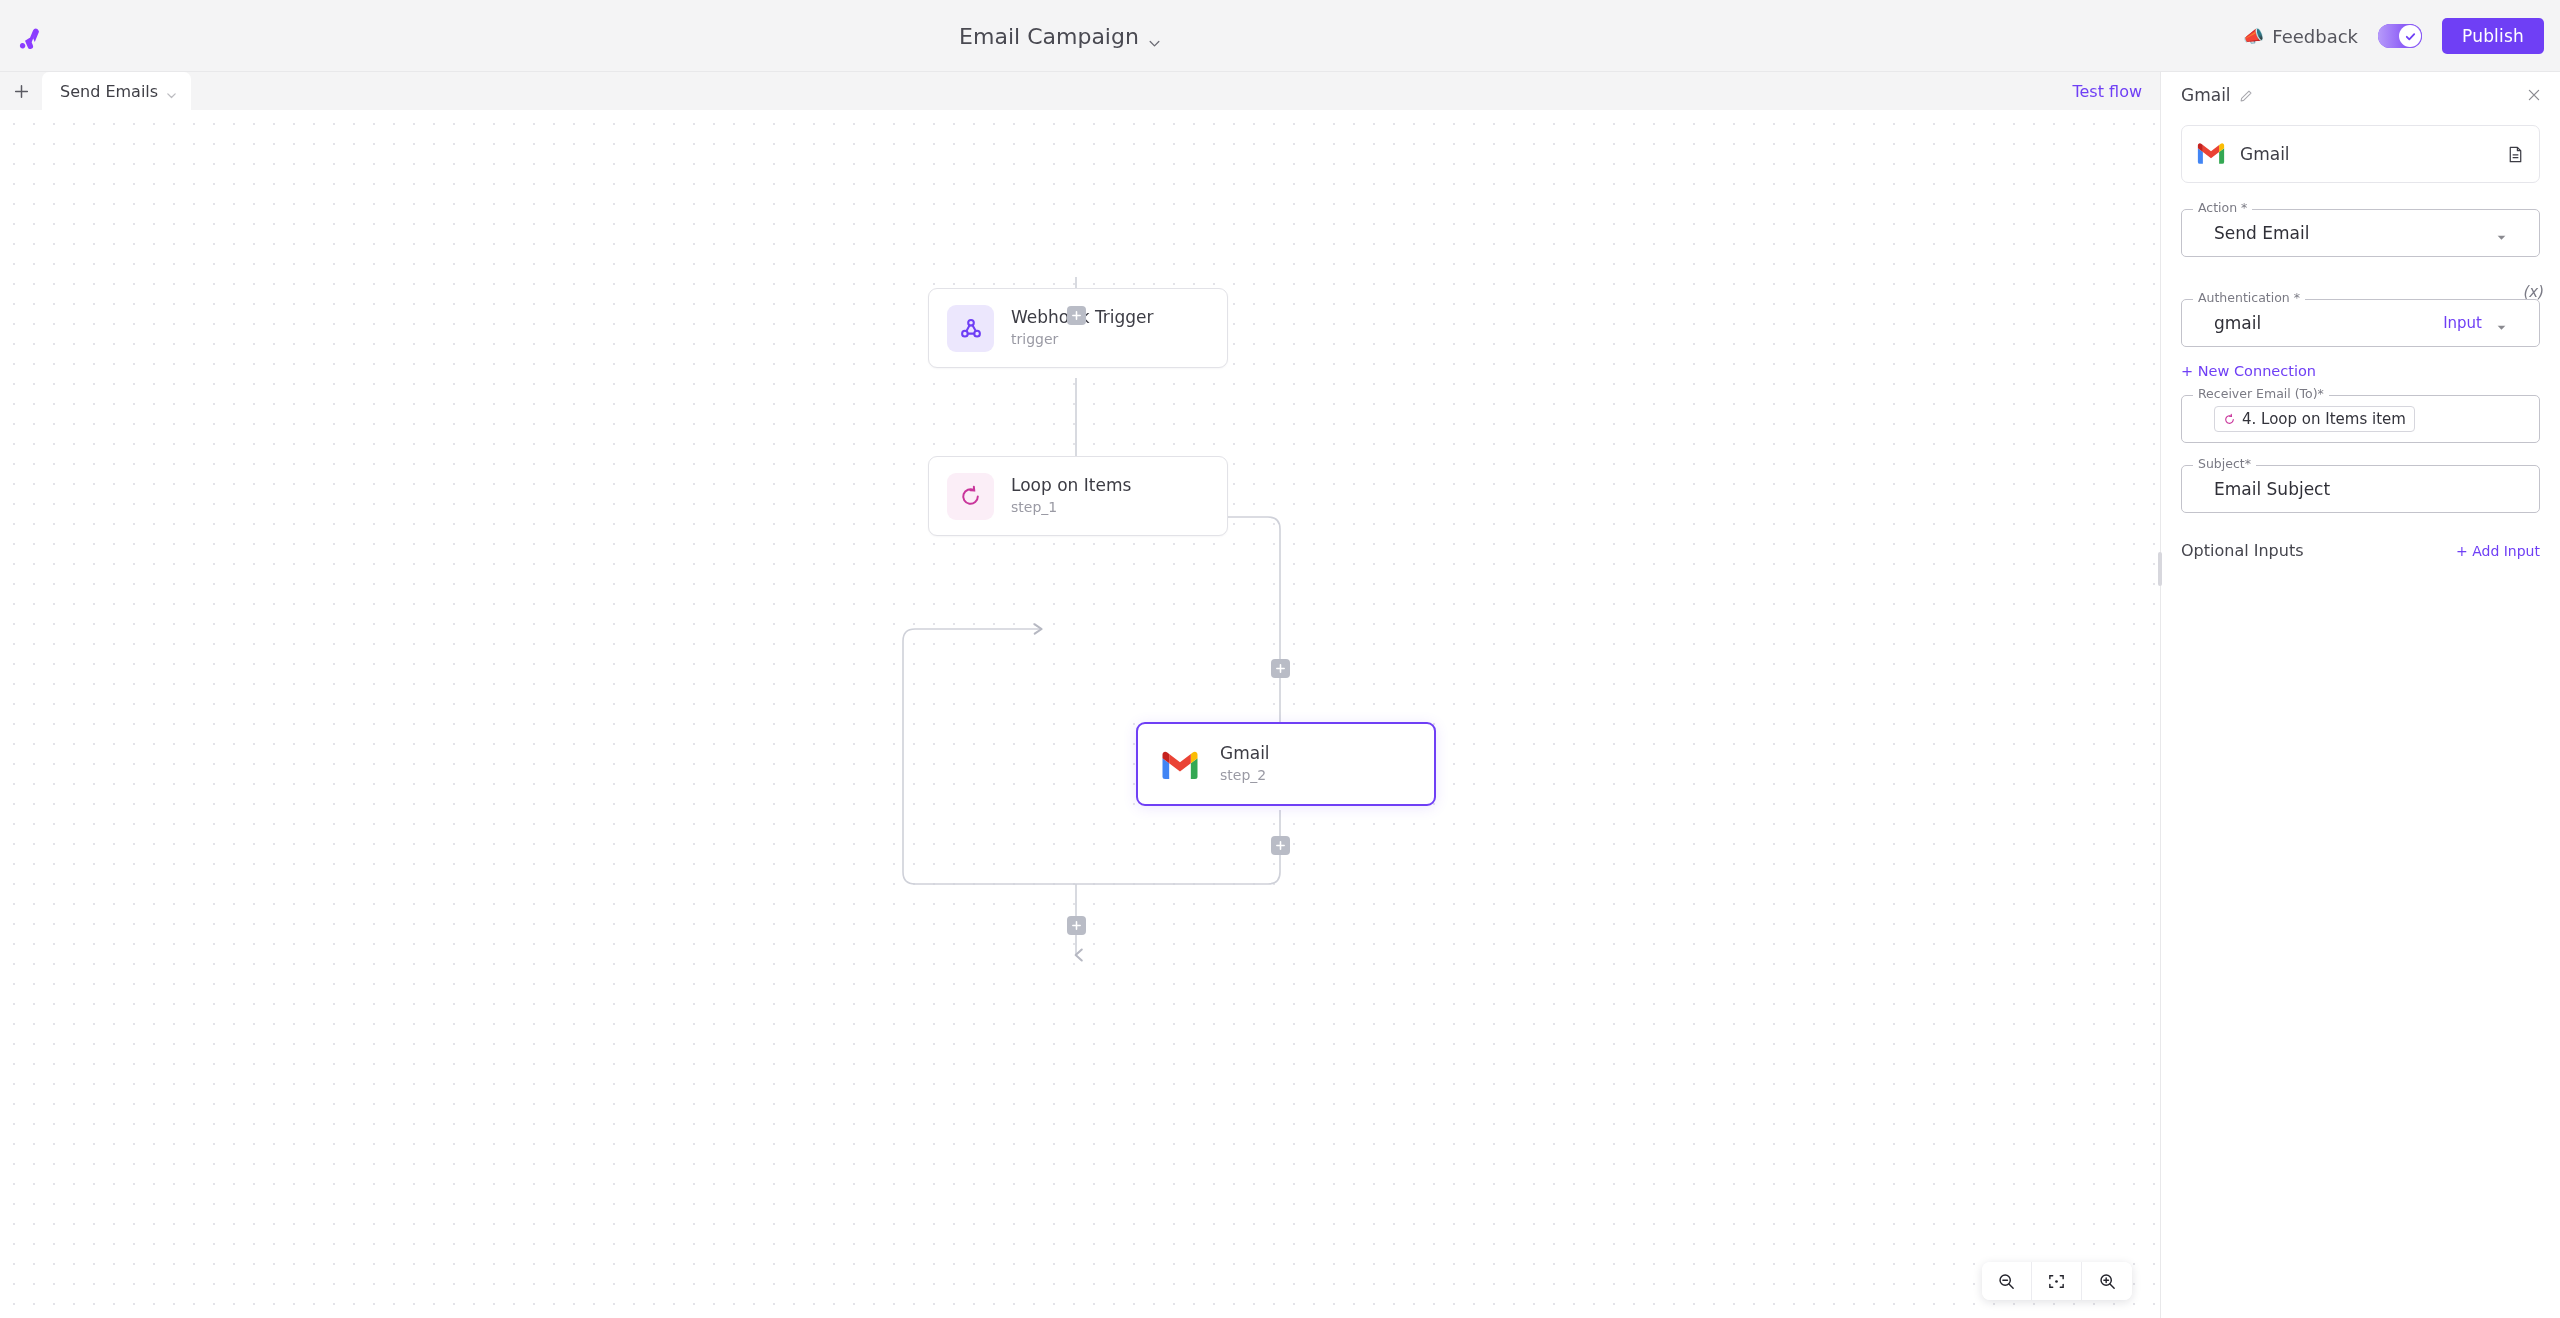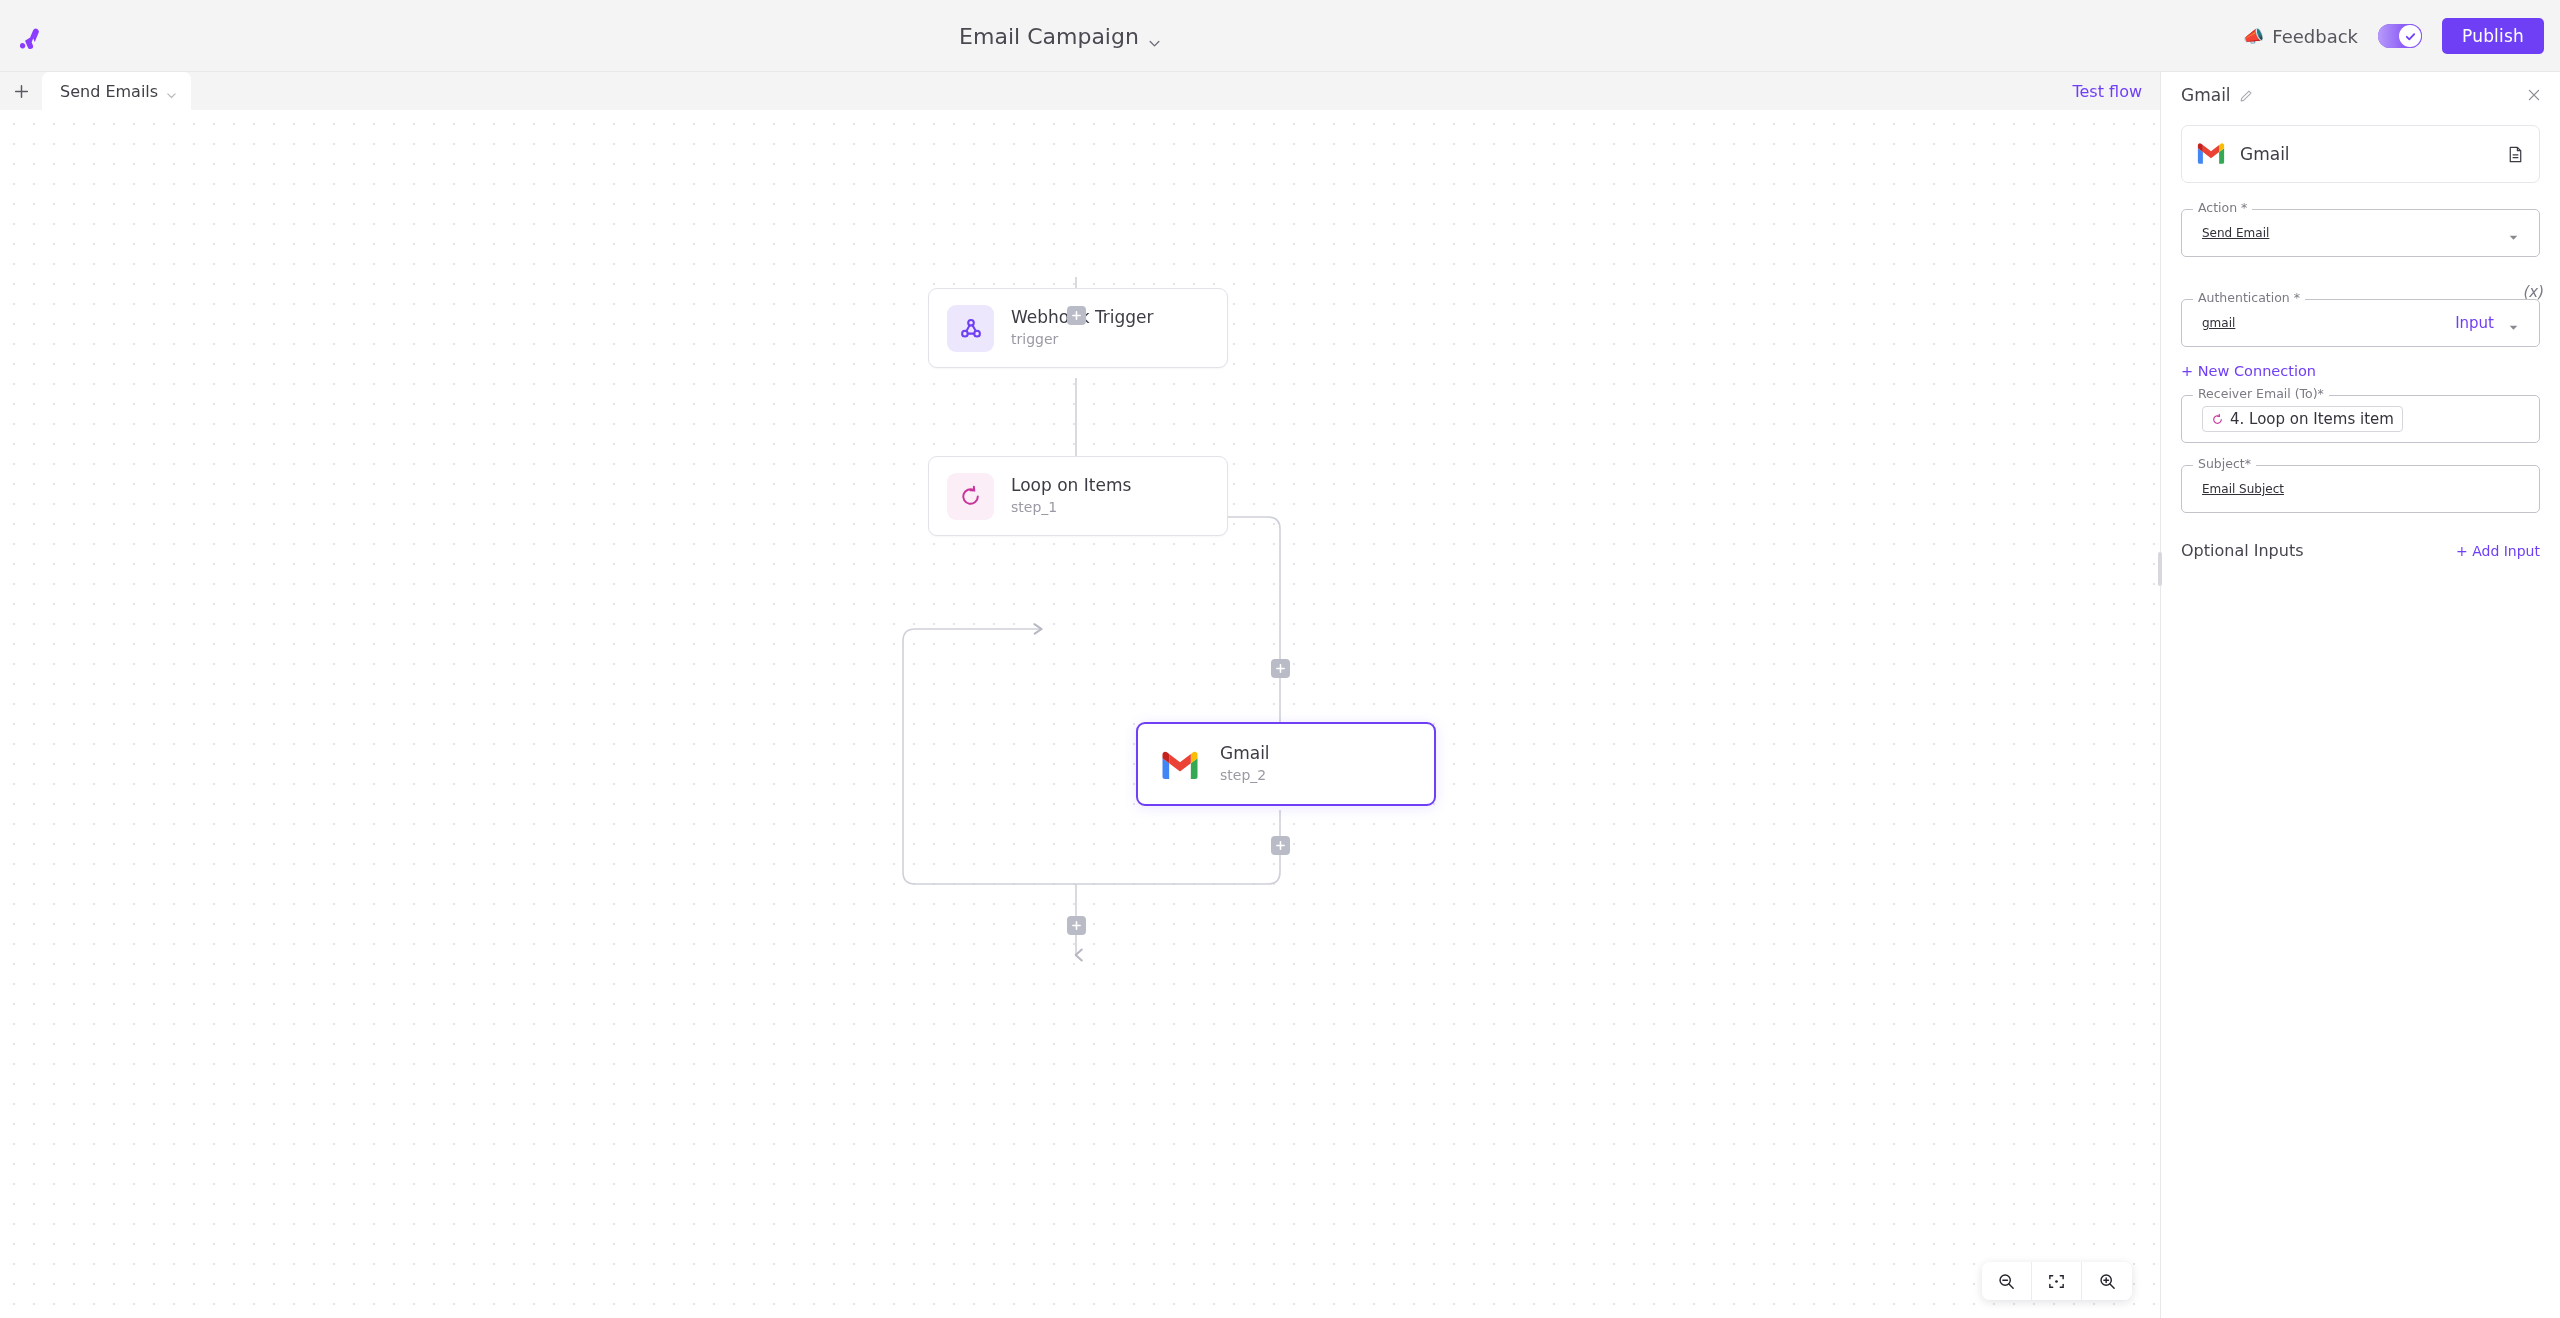--- a/index.html
+++ b/index.html
@@ -186,31 +186,31 @@
     display:flex; align-items:center; padding: 0 14px; gap: 14px;
     cursor: pointer;
   }
   .svc-name { font-size: 17px; color: #3d3d45; flex: 1; }
   .doc-icon { width: 19px; height: 19px; cursor: pointer; }
 
   
   .field {
     position: relative; margin: 16px 20px; height: 48px;
     border: 1px solid #c3c3cb; border-radius: 5px;
-    display: flex; align-items: center; padding: 0 20px;
+    display: flex; align-items: center; padding: 0 32px;
     background: #fff;
   }
   .field.focused { border: 2px solid #6f3ff5; }
   .field-label {
     position: absolute; left: 11px; top: -8px;
     background: #fff; padding: 0 5px;
     font-size: 12.5px; color: #7a7a84; line-height: 1;
   }
   .field.focused .field-label { color: #6f3ff5; }
-  .field-value { font-size: 12px; color: #303038; flex: 1; text-decoration: underline; }
+  .field-value { font-size: 17px; color: #303038; flex: 1; }
   .field-value.caret::after {
     content: ""; display: inline-block;
     width: 1px; height: 17px; background: #303038;
     margin-left: 1px; vertical-align: -3px;
   }
   .sel-chev { width: 11px; height: 11px; opacity:.65; }
   .edit-link { color: #6f3ff5; font-size: 15px; margin-right: 14px; cursor: pointer; }
 
   .var-icon {
     position: absolute; right: 16px; top: -16px;

